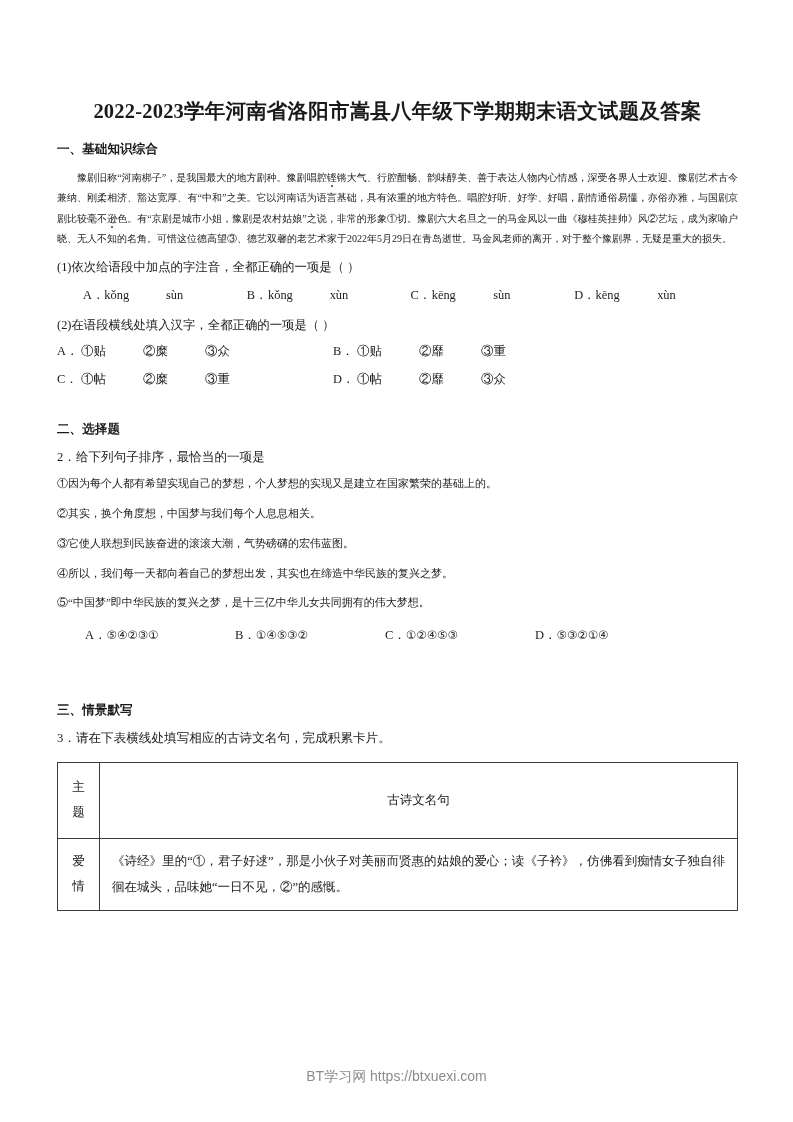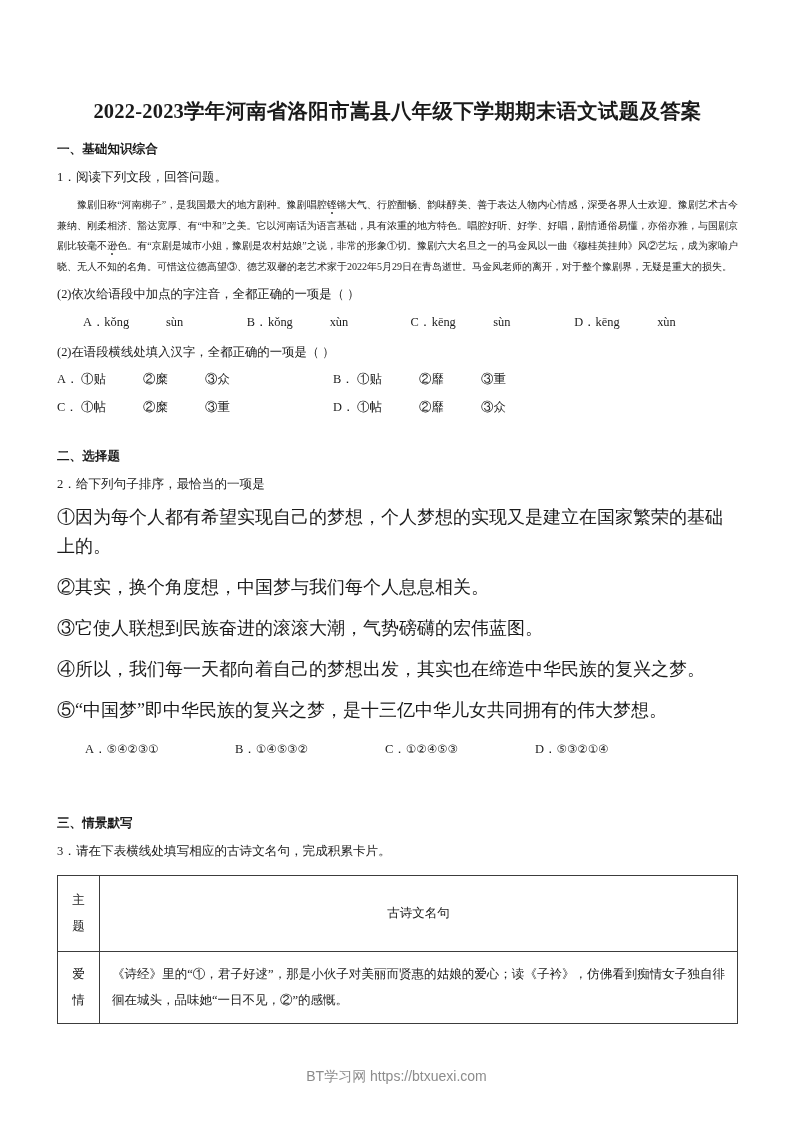--- a/index.html
+++ b/index.html
@@ -88,21 +88,21 @@
   .fill-row {
     font-size: 12.4px;
     line-height: 2.2;
     display: flex;
     margin-top: 1px;
   }
   .fill-row .f-label { width: 24px; }
   .fill-row .f-item { width: 62px; }
   .fill-row .f-gap { width: 128px; }
   .list-line {
-    font-size: 18px;
+    font-size: 11px;
     line-height: 1.62;
     margin: 0 0 12px 0;
   }
   .order-row {
     font-size: 12.5px;
     line-height: 1.8;
     padding-left: 28px;
     display: flex;
   }
   .order-row .o-item { width: 150px; }
@@ -152,25 +152,24 @@
 </head>
 <body>
 
 <div class="page">
 
   <div class="content">
 
     <h1 class="doc-title">2022-2023学年河南省洛阳市嵩县八年级下学期期末语文试题及答案</h1>
 
     <div class="section-head">一、基础知识综合</div>
-    <div class="q-line">1．阅读下列文段，回答问题。</div>
 
     <p class="para"><span>豫剧旧称“河南梆子”，是我国最大的地方剧种。豫剧唱腔</span><span class="dotted">铿</span><span>锵大气、行腔酣畅、韵味醇美、善于表达人物内心情感，深受各界人士欢迎。豫剧艺术古今兼纳、刚柔相济、豁达宽厚、有“中和”之美。它以河南话为语言基础，具有浓重的地方特色。唱腔好听、好学、好唱，剧情通俗易懂，亦俗亦雅，与国剧京剧比较毫不</span><span class="dotted">逊</span><span>色。有“京剧是城市小姐，豫剧是农村姑娘”之说，非常的形象①切。豫剧六大名旦之一的马金凤以一曲《穆桂英挂帅》风②艺坛，成为家喻户晓、无人不知的名角。可惜这位德高望③、德艺双馨的老艺术家于2022年5月29日在青岛逝世。马金凤老师的离开，对于整个豫剧界，无疑是重大的损失。</span></p>
 
-    <div class="sub-q">(2)依次给语段中加点的字注音，全都正确的一项是（        ）</div>
+    <div class="sub-q">(1)依次给语段中加点的字注音，全都正确的一项是（        ）</div>
 
     <div class="pinyin-row">
       <span class="p-label">A．</span>
       <span class="p-a">kǒng</span>
       <span class="p-b">sùn</span>
       <span class="p-label">B．</span>
       <span class="p-a">kǒng</span>
       <span class="p-b">xùn</span>
       <span class="p-label">C．</span>
       <span class="p-a">kēng</span>

